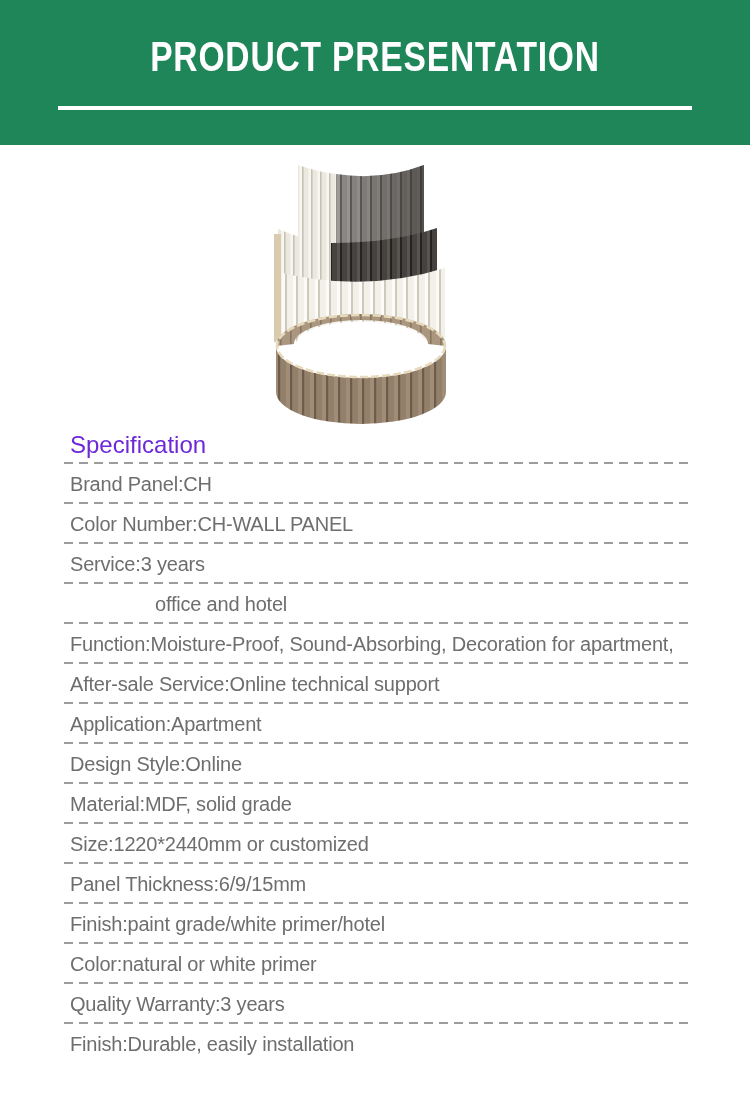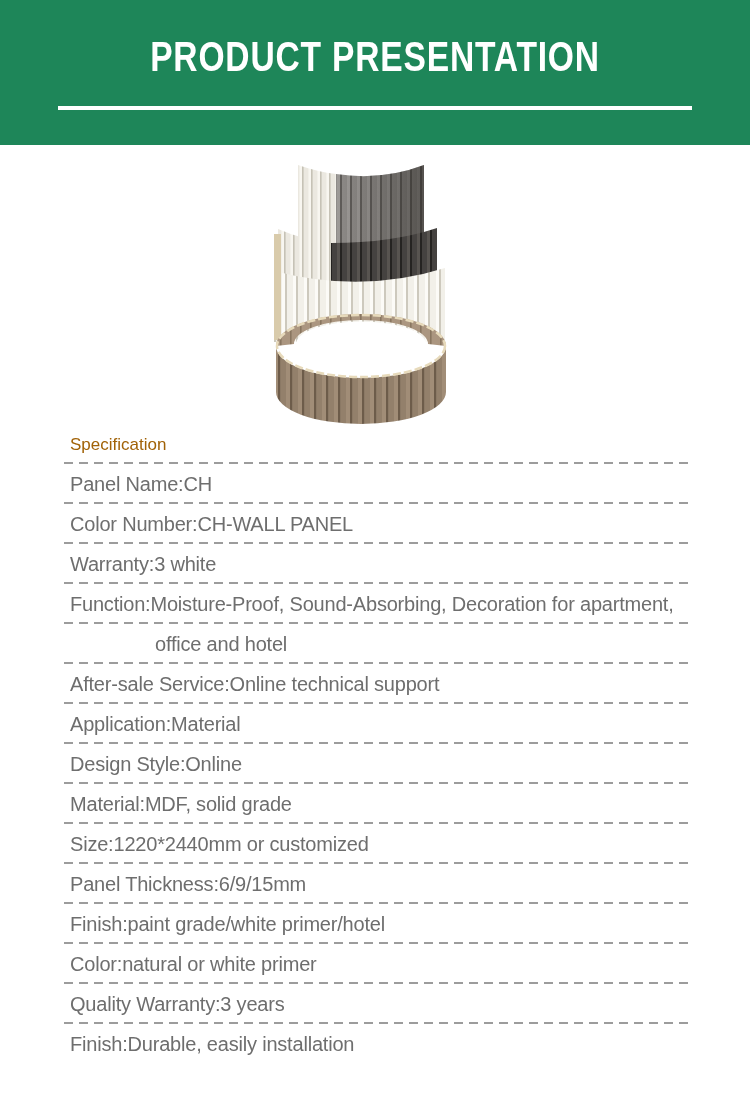--- a/index.html
+++ b/index.html
@@ -15,21 +15,21 @@
   .header-underline { position:absolute; top:106px; left:58px; width:634px; height:4px;
                       background:#ffffff; }
 
   
   .product-wrap { position:absolute; left:230px; top:150px; width:280px; height:280px; }
 
   
   .spec { position:absolute; left:64px; top:431px; width:630px; color:#6e6e6e;
           font-size:20px; letter-spacing:-0.2px; }
   .spec-heading { position:relative; height:33px; line-height:27px; padding-left:6px;
-                  color:#a16207; font-size:17px; letter-spacing:0; }
+                  color:#6d28d9; font-size:24px; letter-spacing:0; }
   .spec-row { position:relative; height:40px; line-height:41px; padding-left:6px;
               white-space:nowrap; }
   .spec-row.indent { padding-left:91px; }
   .dashed::after { content:""; position:absolute; left:0; right:0; bottom:0; height:2px;
                    background:repeating-linear-gradient(90deg,#9c9c9c 0 9px,transparent 9px 15px); }
 </style>
 </head>
 <body>
 
 <div class="page">
@@ -89,27 +89,27 @@
 
       <path d="M46,196 A85,32 0 0 1 216,196 L198,194 A67,24 0 0 0 64,194 Z" fill="url(#pwoodin)"></path>
       <ellipse cx="131" cy="194" rx="65" ry="22.5" fill="#ffffff"></ellipse>
       <path d="M46,196 A85,32 0 0 0 216,196 L216,242 A85,32 0 0 1 46,242 Z" fill="url(#pwood)"></path>
       <ellipse cx="131" cy="196" rx="84" ry="31" fill="none" stroke="#e7dabb" stroke-width="2.5" stroke-dasharray="8 3"></ellipse>
     </svg>
   </div>
 
   <div class="spec">
     <div class="spec-heading dashed">Specification</div>
-    <div class="spec-row dashed">Panel Name:CH</div>
+    <div class="spec-row dashed">Brand Panel:CH</div>
     <div class="spec-row dashed">Color Number:CH-WALL PANEL</div>
-    <div class="spec-row dashed">Warranty:3 white</div>
+    <div class="spec-row dashed">Service:3 years</div>
+    <div class="spec-row dashed indent">office and hotel</div>
     <div class="spec-row dashed">Function:Moisture-Proof, Sound-Absorbing, Decoration for apartment,</div>
-    <div class="spec-row dashed indent">office and hotel</div>
     <div class="spec-row dashed">After-sale Service:Online technical support</div>
-    <div class="spec-row dashed">Application:Material</div>
+    <div class="spec-row dashed">Application:Apartment</div>
     <div class="spec-row dashed">Design Style:Online</div>
     <div class="spec-row dashed">Material:MDF, solid grade</div>
     <div class="spec-row dashed">Size:1220*2440mm or customized</div>
     <div class="spec-row dashed">Panel Thickness:6/9/15mm</div>
     <div class="spec-row dashed">Finish:paint grade/white primer/hotel</div>
     <div class="spec-row dashed">Color:natural or white primer</div>
     <div class="spec-row dashed">Quality Warranty:3 years</div>
     <div class="spec-row">Finish:Durable, easily installation</div>
   </div>
 

